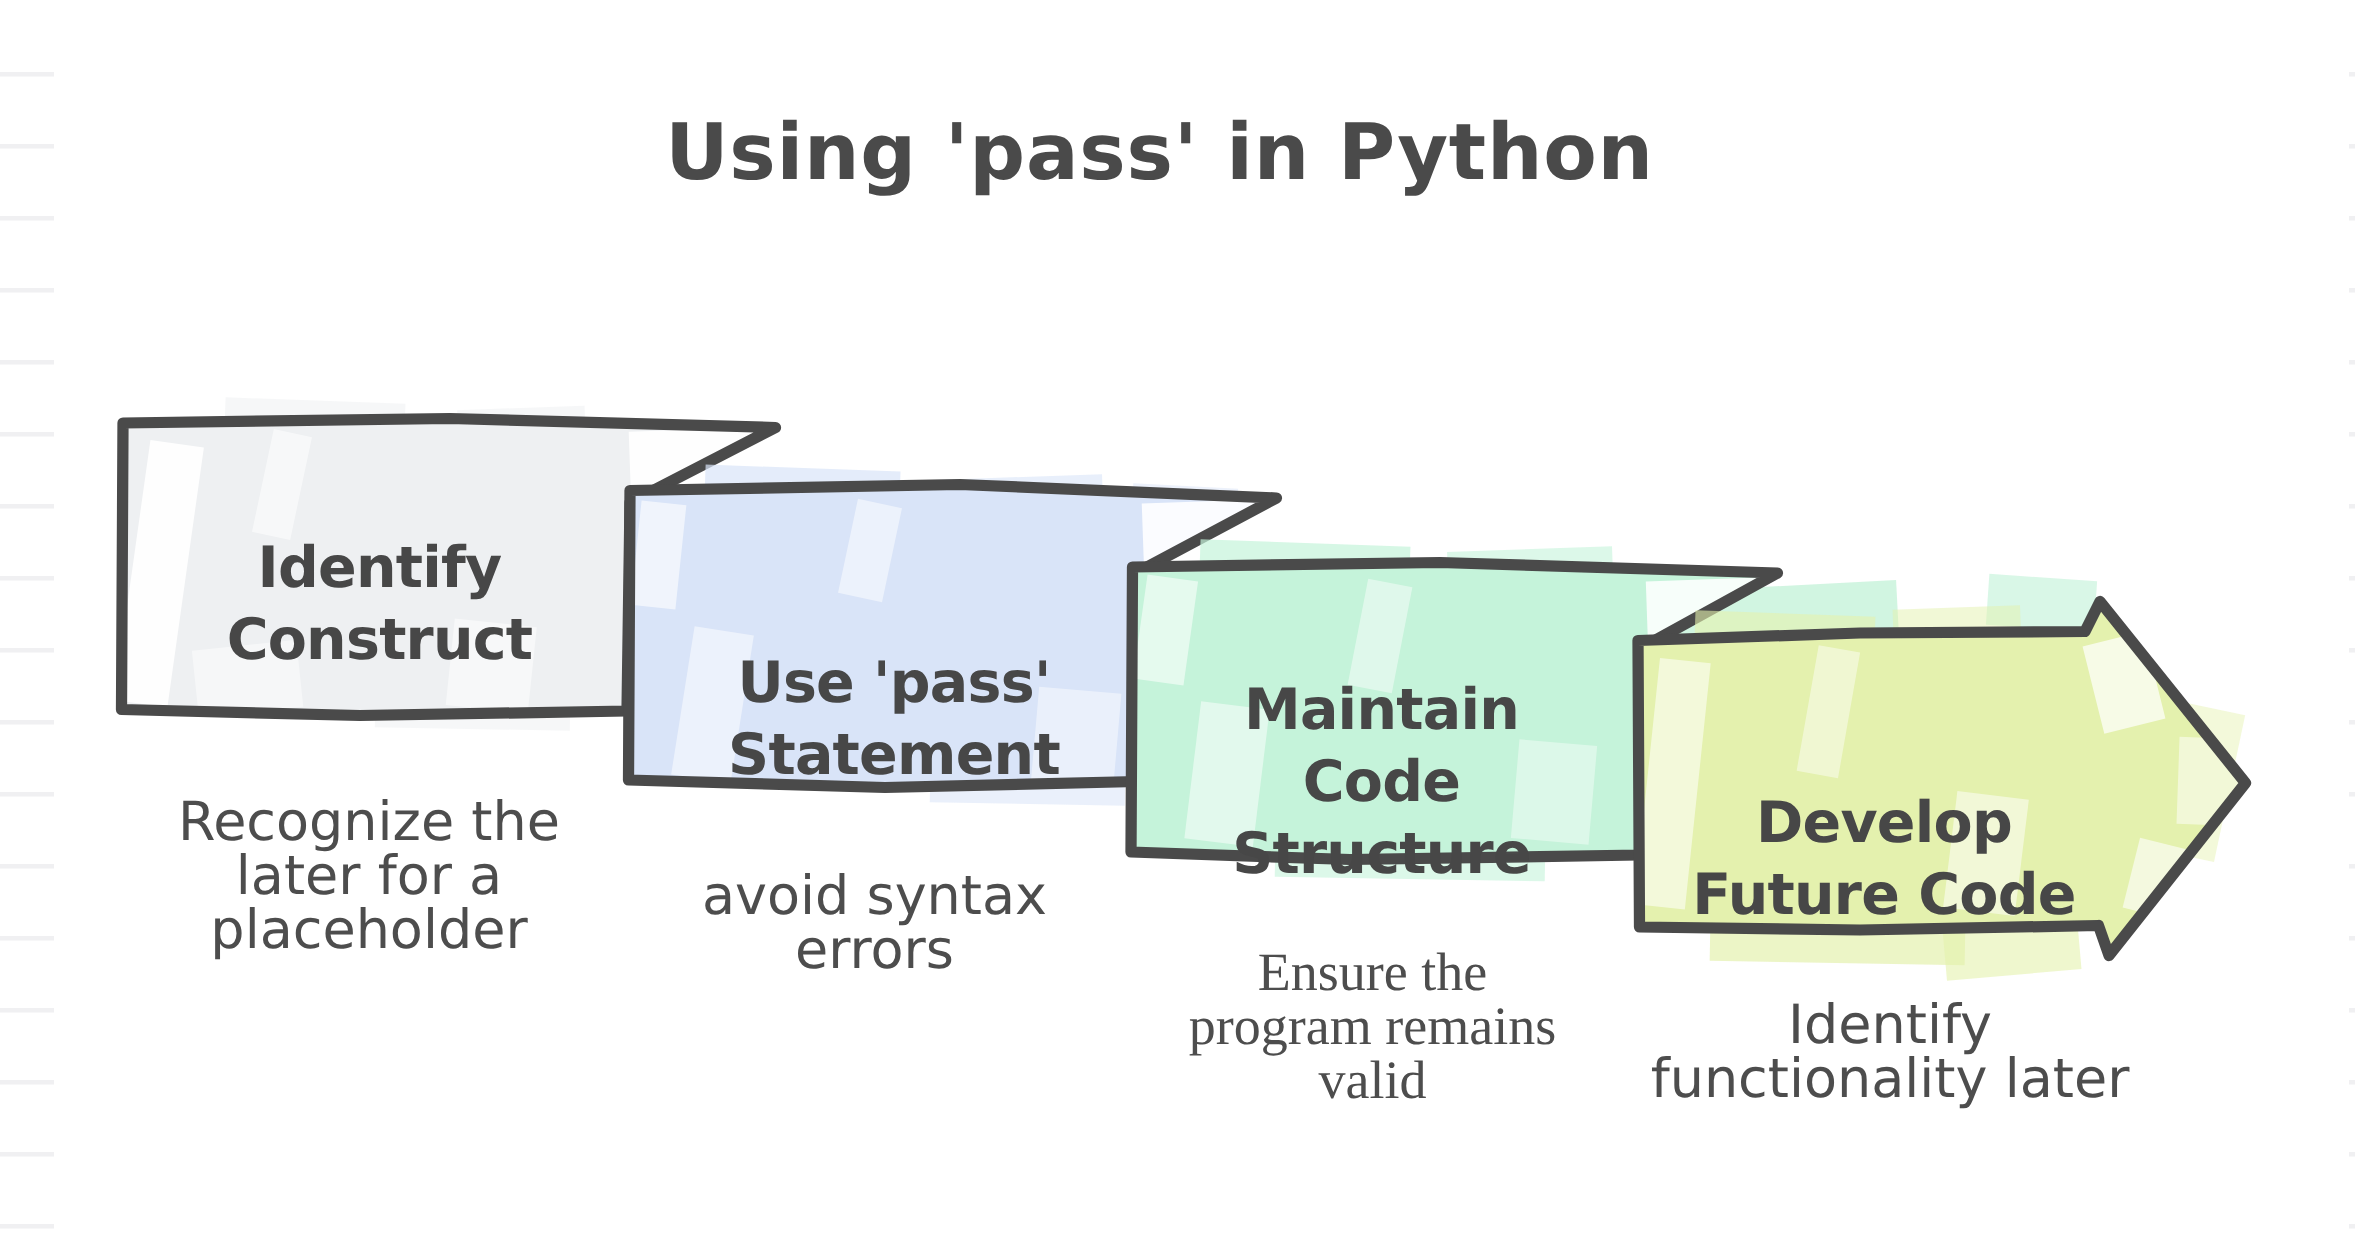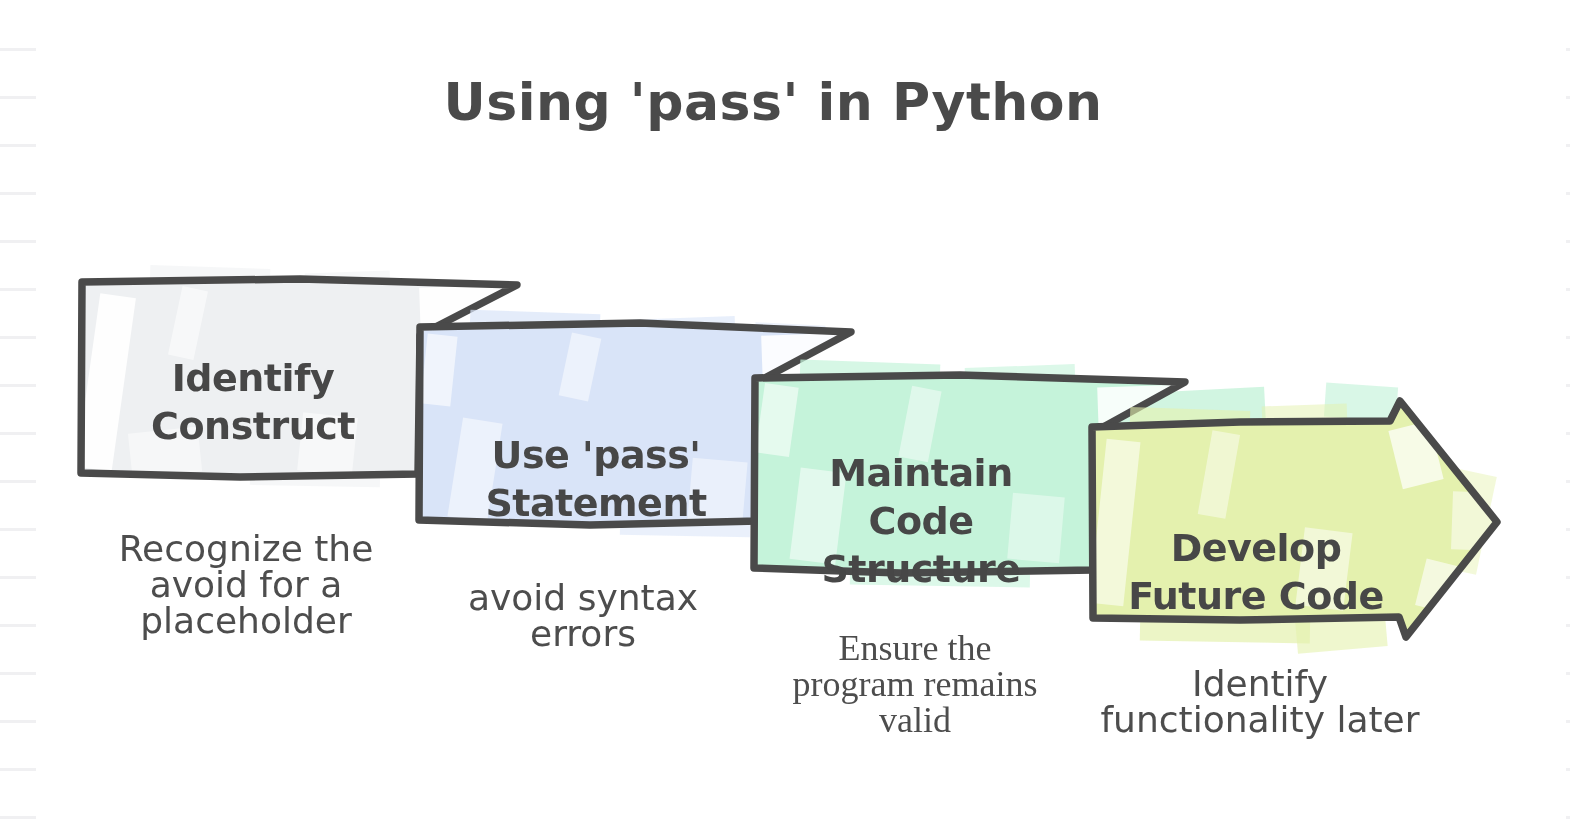--- a/index.html
+++ b/index.html
@@ -147,21 +147,21 @@
   <div>Code</div>
   <div>Structure</div>
 </div>
 <div class="txt step-title" style="left:1256px;top:476px;">
   <div>Develop</div>
   <div>Future Code</div>
 </div>
 
 <div class="txt step-caption" style="left:246px;top:531px;">
   <div>Recognize the</div>
-  <div>avoid for a</div>
+  <div>later for a</div>
   <div>placeholder</div>
 </div>
 <div class="txt step-caption" style="left:583px;top:580px;">
   <div>avoid syntax</div>
   <div>errors</div>
 </div>
 <div class="txt step-caption" style="left:915px;top:630px;font-family:Liberation Serif, serif;">
   <div>Ensure the</div>
   <div>program remains</div>
   <div>valid</div>

